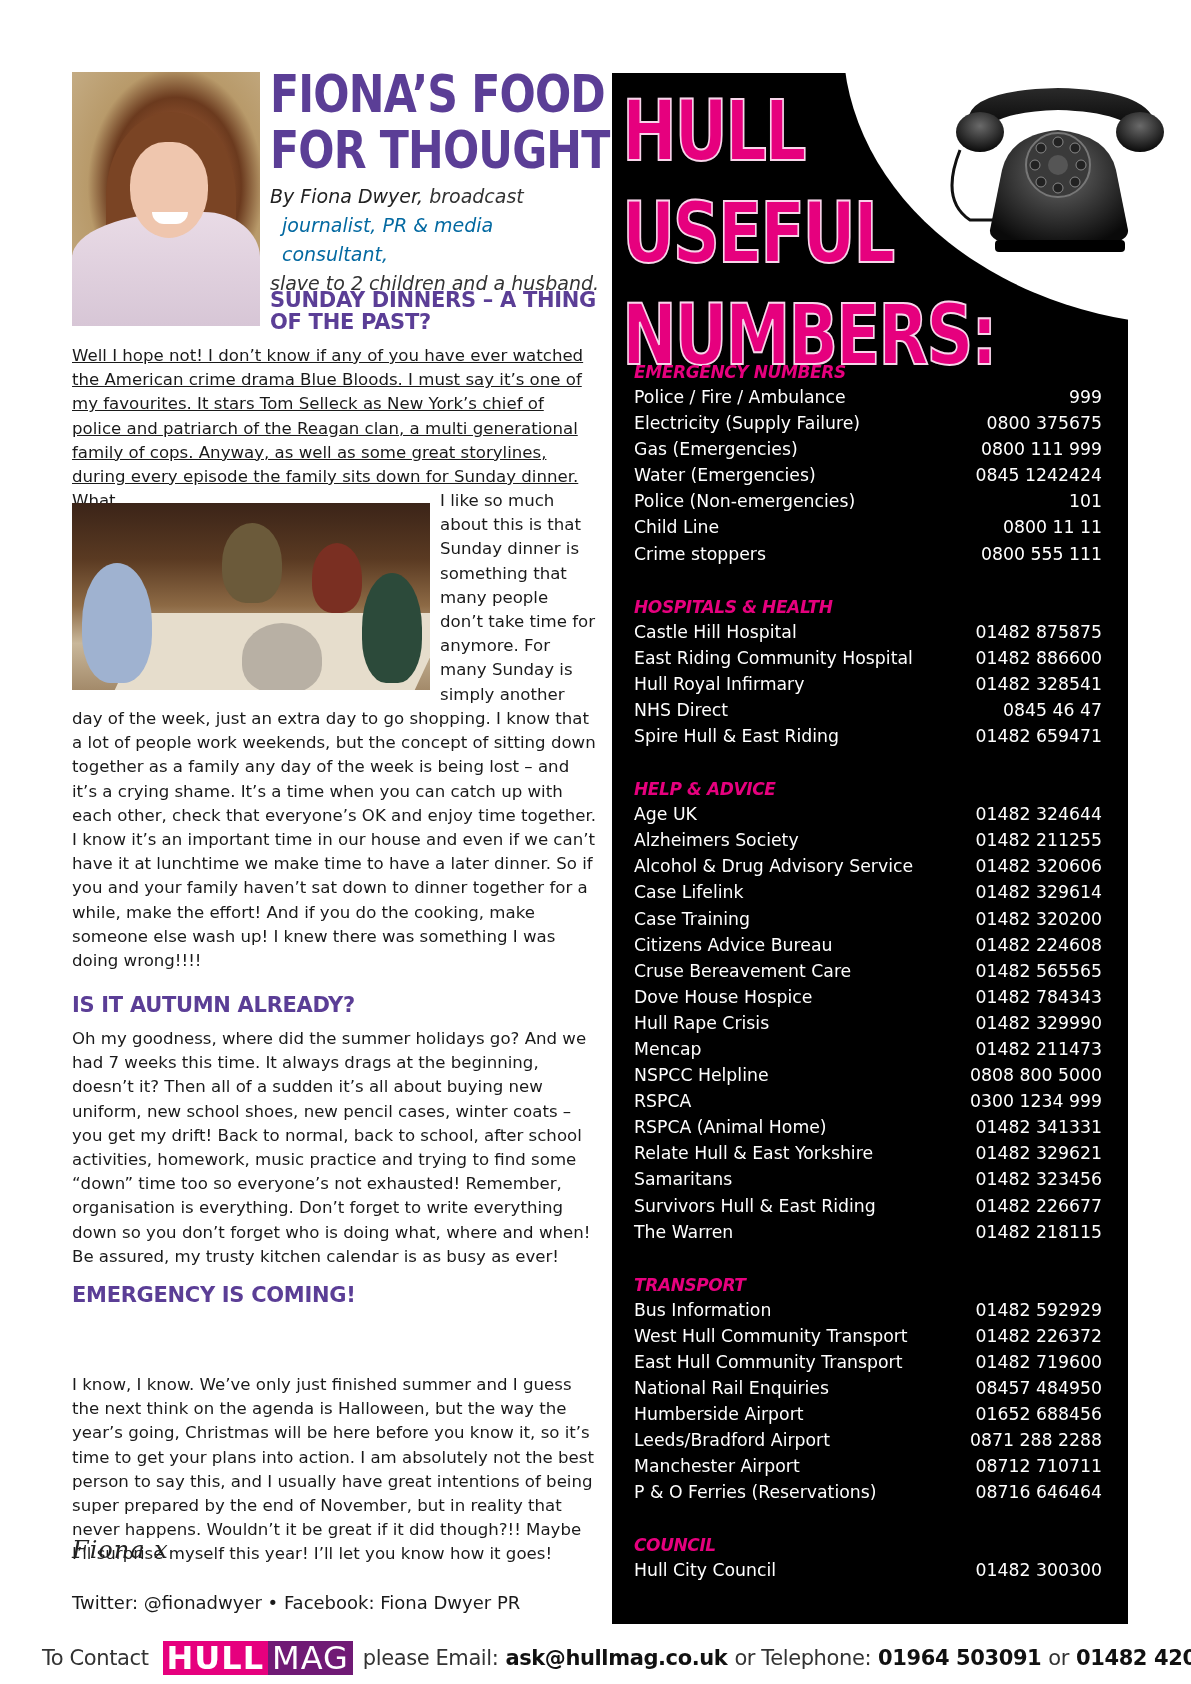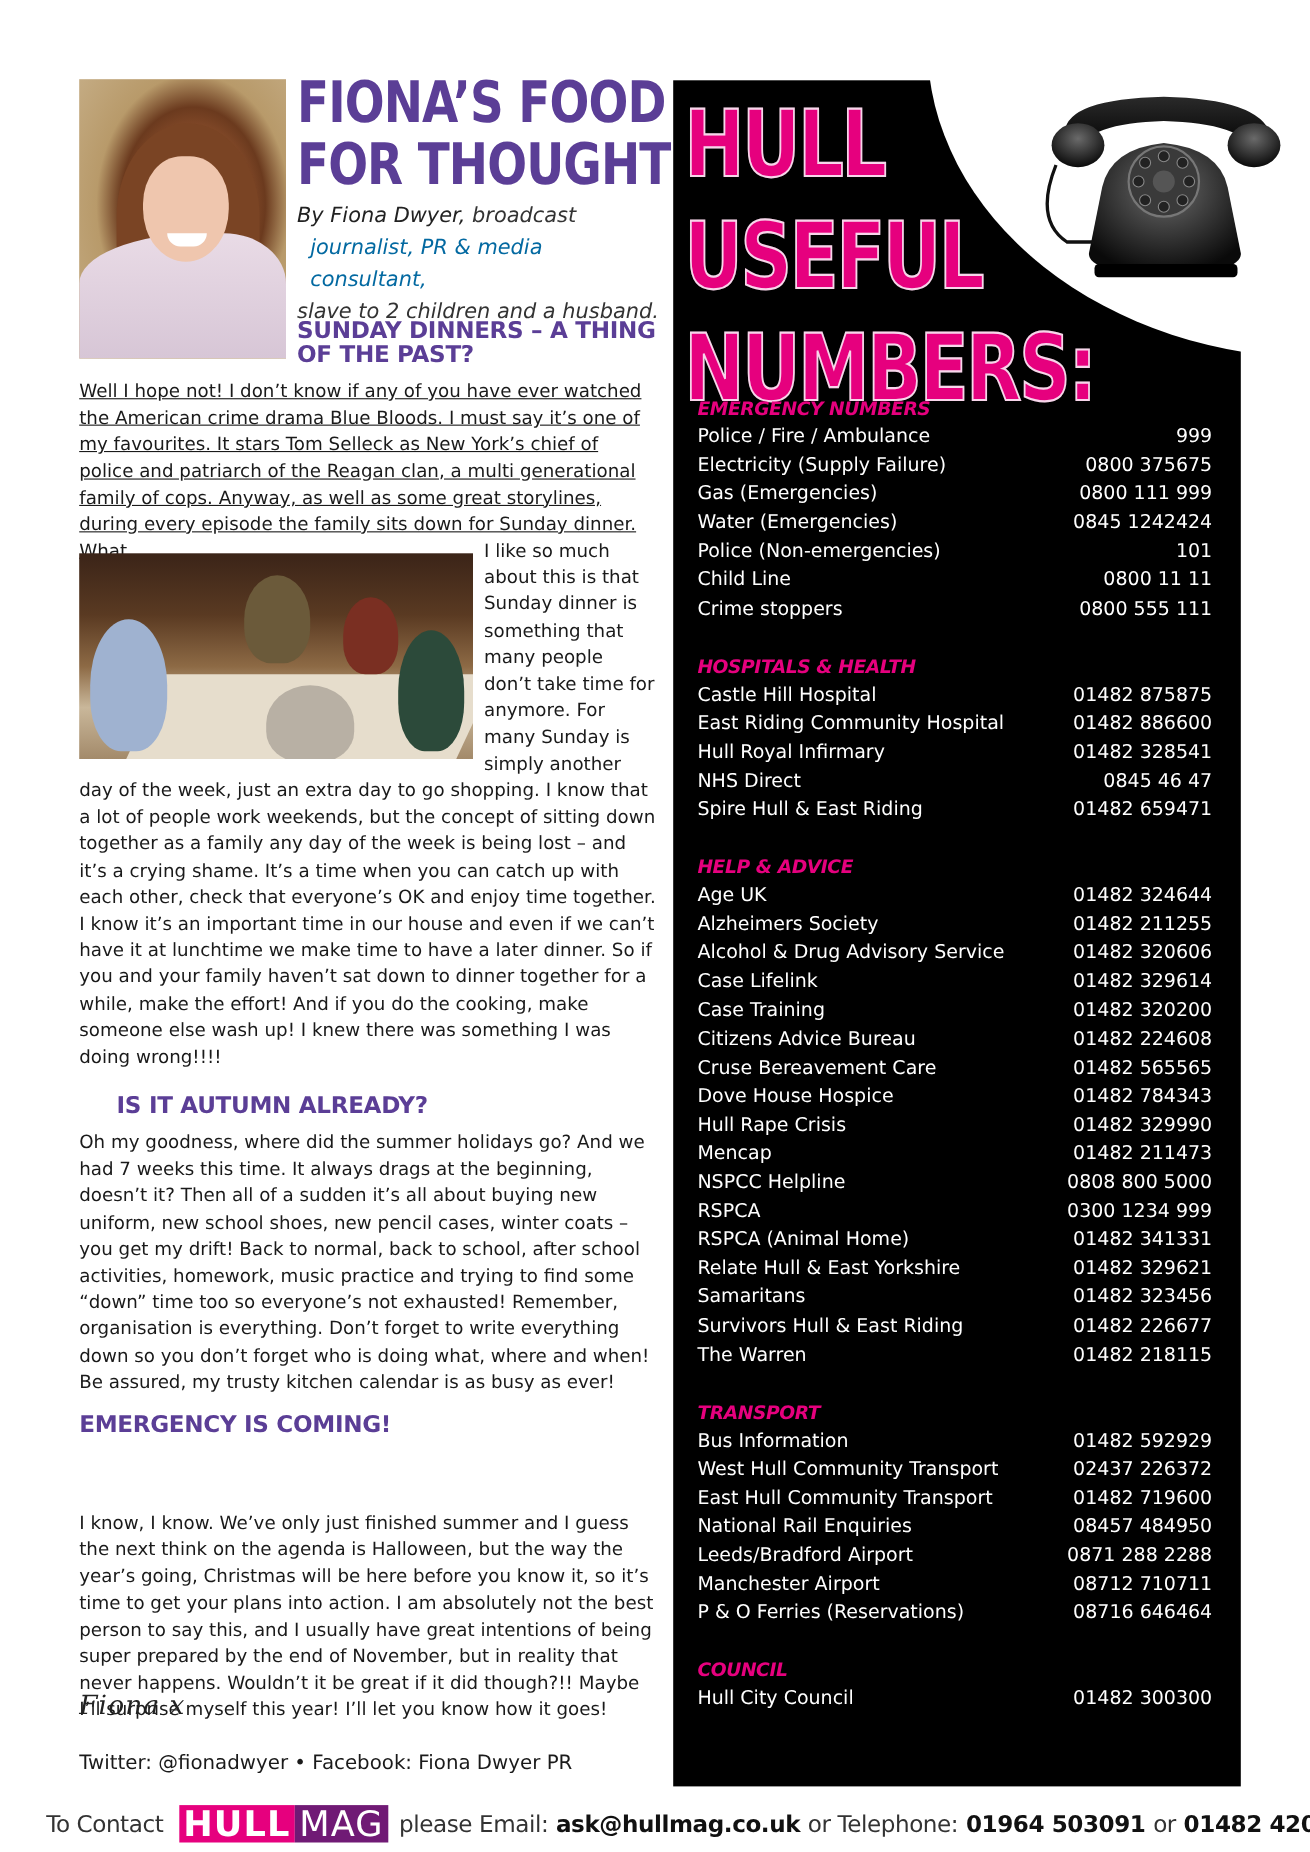--- a/index.html
+++ b/index.html
@@ -21,21 +21,21 @@
   .h-section { font-family:"DejaVu Sans", sans-serif; font-weight:bold; color:#5b3e96; font-size:21px; line-height:22px; letter-spacing:-0.3px; }
   .h1 { position:absolute; left:270px; top:289px; width:330px; }
   .body { font-family:"DejaVu Sans", sans-serif; font-size:16.6px; line-height:24.2px; color:#1a1a1a; }
   .p1 { position:absolute; left:72px; top:344px; width:520px;text-decoration:underline; }
   .p1-wrap { position:absolute; left:440px; top:489px; width:155px; }
   .p1-rest { position:absolute; left:72px; top:707px; width:525px; }
   .dinner-photo { position:absolute; left:72px; top:503px; width:358px; height:187px;
     background: linear-gradient(180deg, #3b2418 0%, #5a3a22 30%, #8d6a45 55%, #c9b79a 75%, #a38a6a 100%); overflow:hidden; }
   .dinner-photo .table { position:absolute; left:60px; top:110px; width:300px; height:80px; background:#e6ddcc; transform:skewX(-25deg); }
   .dinner-photo .p { position:absolute; border-radius:50% 50% 40% 40%; }
-  .h2 { position:absolute; left:72px; top:994px;margin-left:34px; }
+  .h2 { position:absolute; left:72px; top:994px; }
   .p2 { position:absolute; left:72px; top:1027px; width:525px; }
   .h3 { position:absolute; left:72px; top:1284px; }
   .p3 { position:absolute; left:72px; top:1373px; width:525px; }
   .signature { position:absolute; left:72px; top:1536px; font-family:"DejaVu Serif", serif; font-style:italic; font-size:24px; color:#222; letter-spacing:1px; }
   .social { position:absolute; left:72px; top:1592px; font-family:"DejaVu Sans", sans-serif; font-size:18px; color:#1a1a1a; }
 
   
   .panel { position:absolute; left:612px; top:73px; width:516px; height:1551px; background:#000; }
   .panel-cutout { position:absolute; left:843px; top:40px; width:360px; height:286px; background:#fff; border-bottom-left-radius:100% 100%; }
   .panel-title { position:absolute; left:622px; top:80px; font-family:"DejaVu Sans", sans-serif; font-weight:bold; color:#e6007e; font-size:84px; line-height:102px; letter-spacing:-3px; transform:scaleX(0.78); transform-origin:left top;
@@ -270,29 +270,33 @@
       <span class="num">01482 218115</span>
     </div>
 
   <div class="cat">TRANSPORT</div>
   <div class="row">
       <span>Bus Information</span>
       <span class="num">01482 592929</span>
     </div>
   <div class="row">
       <span>West Hull Community Transport</span>
-      <span class="num">02437 226372</span>
+      <span class="num">01482 226372</span>
     </div>
   <div class="row">
       <span>East Hull Community Transport</span>
       <span class="num">01482 719600</span>
     </div>
   <div class="row">
       <span>National Rail Enquiries</span>
       <span class="num">08457 484950</span>
+    </div>
+  <div class="row">
+      <span>Humberside Airport</span>
+      <span class="num">01652 688456</span>
     </div>
   <div class="row">
       <span>Leeds/Bradford Airport</span>
       <span class="num">0871 288 2288</span>
     </div>
   <div class="row">
       <span>Manchester Airport</span>
       <span class="num">08712 710711</span>
     </div>
   <div class="row">

